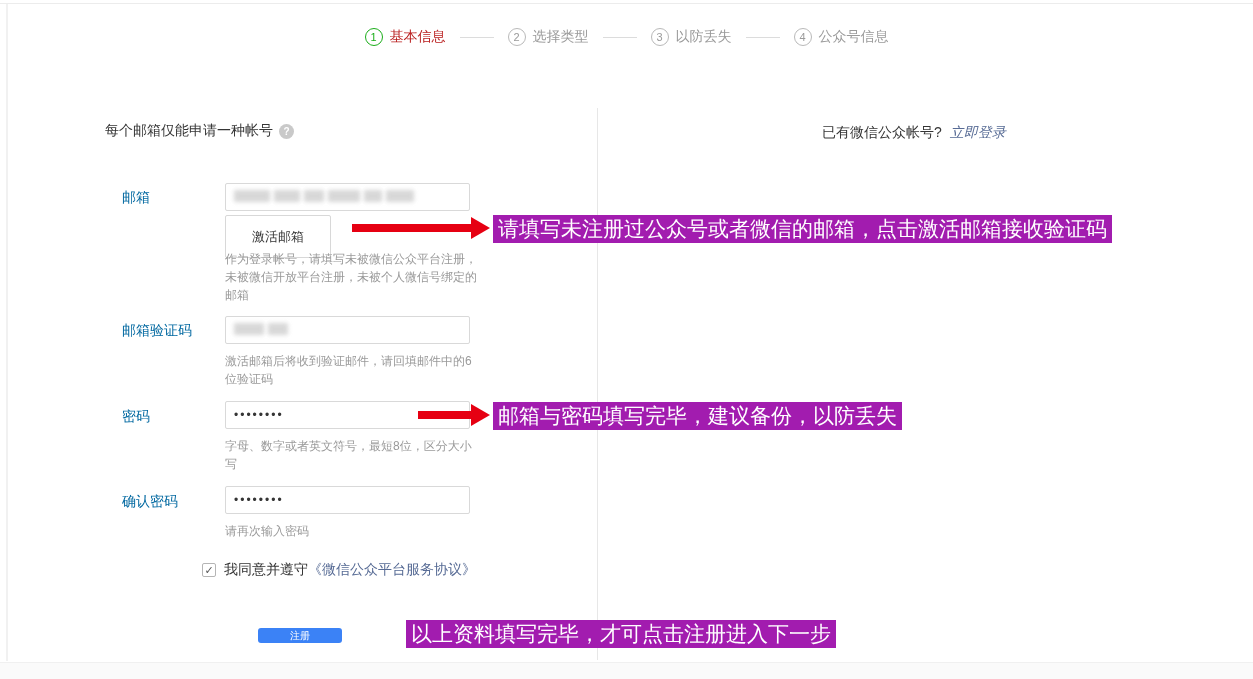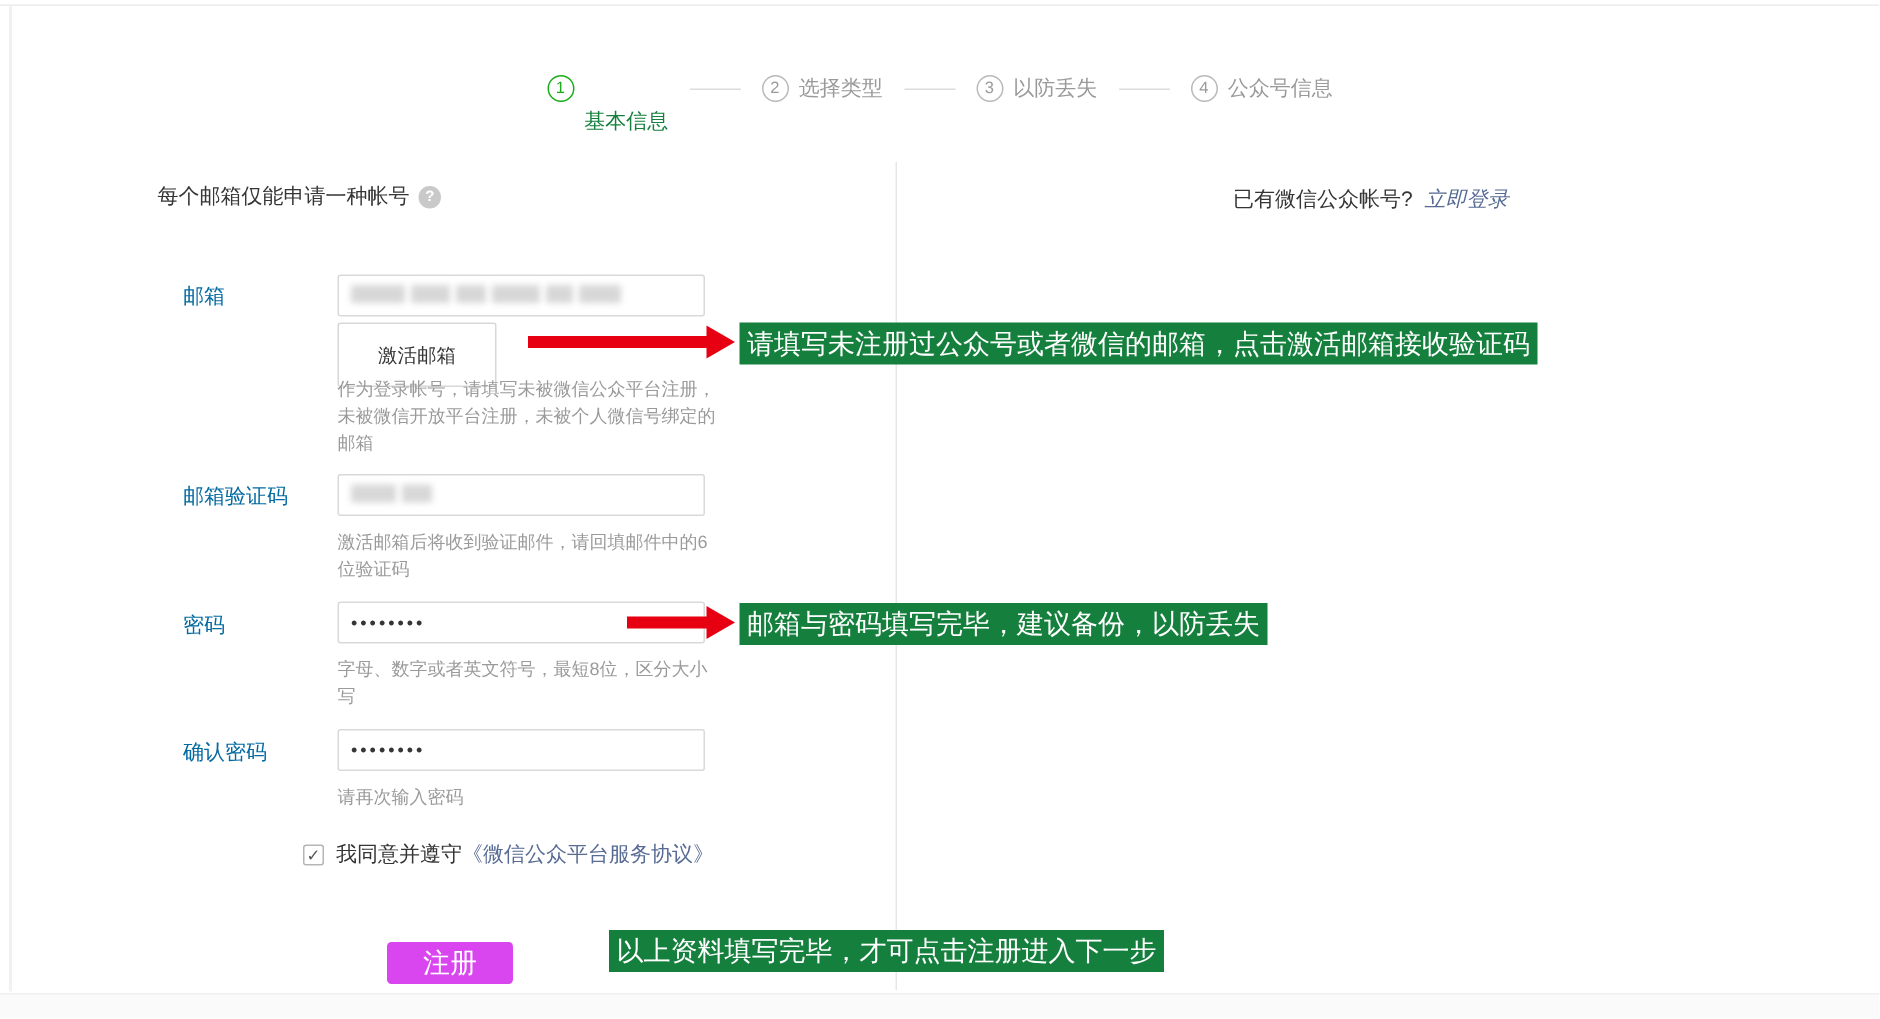--- a/index.html
+++ b/index.html
@@ -16,21 +16,21 @@
   
   .steps { position:absolute; top:28px; left:0; width:100%; display:flex; justify-content:center; align-items:center; }
   .step { display:flex; align-items:center; font-size:14px; }
   .step .circ {
     width:18px; height:18px; border-radius:50%; border:1px solid #b9b9b9;
     display:flex; align-items:center; justify-content:center;
     font-size:11px; color:#9a9a9a; margin-right:7px; background:#fff;
   }
   .step .lbl { color:#9a9a9a; }
   .step.active .circ { border-color:#1aad19; color:#1aad19; }
-  .step.active .lbl { color:#15803d;margin-top:44px; }
+  .step.active .lbl { color:#b91c1c; }
   .step-sep { width:34px; height:1px; background:#dcdcdc; margin:0 14px; }
 
   
   .v-divider { position:absolute; left:597px; top:108px; height:552px; width:1px; background:#e7e7e7; }
 
   
   .note { position:absolute; left:105px; top:122px; font-size:14px; color:#353535; display:flex; align-items:center; }
   .help-icon {
     width:15px; height:15px; border-radius:50%; background:#c9c9c9; color:#fff;
     font-size:10px; font-weight:bold; display:inline-flex; align-items:center; justify-content:center;
@@ -57,33 +57,33 @@
 
   .agree-row { position:absolute; left:202px; top:561px; display:flex; align-items:center; font-size:14px; }
   .checkbox {
     width:14px; height:14px; border:1px solid #b5b5b5; border-radius:2px; background:#fff;
     display:flex; align-items:center; justify-content:center;
     font-size:11px; color:#555; margin-right:8px; cursor:pointer;
   }
   .agree-link { color:#576b95; text-decoration:none; }
 
   .register-btn {
-    position:absolute; left:258px; top:628px; width:84px; height:28px;
-    background:#d946ef; border:none; border-radius:3px;
-    color:#fff; font-size:18px; cursor:pointer; font-family:inherit;
+    position:absolute; left:258px; top:628px; width:84px; height:15px;
+    background:#3b82f6; border:none; border-radius:3px;
+    color:#fff; font-size:10px; cursor:pointer; font-family:inherit;
   }
 
   
   .login-line { position:absolute; left:822px; top:124px; font-size:14px; color:#353535; }
   .login-link { color:#576b95; text-decoration:none; margin-left:4px;font-style:italic; }
 
   
   .ann {
-    position:absolute; height:28px; background:#15803d; color:#fff;
-    font-size:18px; line-height:28px; padding:0 5px; white-space:nowrap;
+    position:absolute; height:28px; background:#a21caf; color:#fff;
+    font-size:21px; line-height:28px; padding:0 5px; white-space:nowrap;
   }
   .ann1 { left:493px; top:215px; }
   .ann2 { left:493px; top:402px; }
   .ann3 { left:375px; top:620px;margin-left:31px; }
 
   .arrow { position:absolute; height:22px; }
   .arrow .shaft { position:absolute; left:0; right:14px; top:7px; height:8px; background:#e60012; }
   .arrow .head {
     position:absolute; right:0; top:0; width:0; height:0;
     border-top:11px solid transparent; border-bottom:11px solid transparent;

